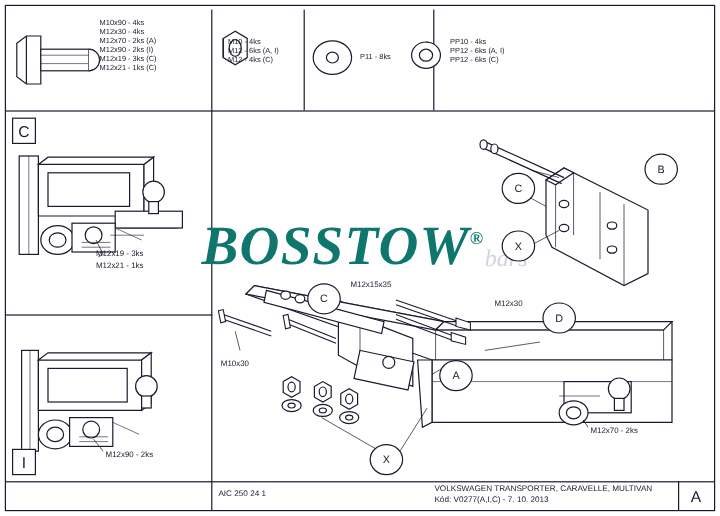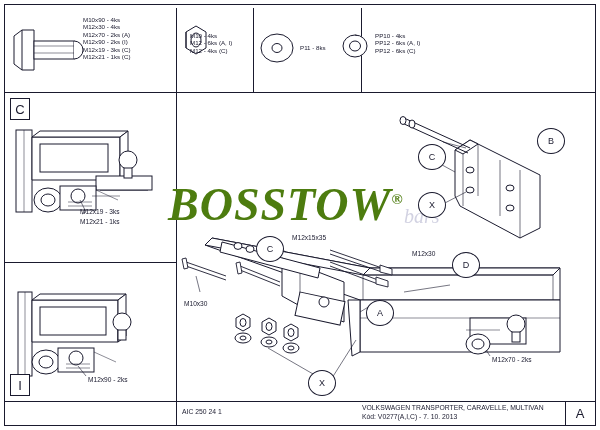--- a/index.html
+++ b/index.html
@@ -9,21 +9,21 @@
   .hline{position:absolute;background:#1a1a2e;}
   .vline{position:absolute;background:#1a1a2e;}
   .lbl{position:absolute;font-size:6.2px;color:#1a1a2e;line-height:7.4px;white-space:pre;}
   .lbl-b{position:absolute;font-size:6.6px;color:#1a1a2e;line-height:8.4px;white-space:pre;}
   .cellletter{position:absolute;border:1.2px solid #1a1a2e;box-sizing:border-box;
       display:flex;align-items:center;justify-content:center;font-size:13px;color:#1a1a2e;background:#fff;}
   .circ{position:absolute;border:1px solid #1a1a2e;border-radius:50%;background:#fff;
       display:flex;align-items:center;justify-content:center;font-size:9px;color:#1a1a2e;}
   .wm{position:absolute;left:168px;top:178px;width:300px;height:60px;
       font-family:"Liberation Serif",serif;font-size:46px;font-style:italic;font-weight:bold;
-      color:#4d7c0f;letter-spacing:1px;pointer-events:none;}
+      color:#0f766e;letter-spacing:1px;pointer-events:none;}
   .wm small{font-size:15px;vertical-align:super;}
   .wmb{position:absolute;left:404px;top:205px;font-family:"Liberation Serif",serif;
       font-size:20px;font-style:italic;color:#d2d2e2;}
   svg{position:absolute;left:0;top:0;overflow:visible;}
   .ft{position:absolute;font-size:6.4px;color:#1a1a2e;line-height:8.6px;white-space:pre;}
 </style>
 </head>
 <body>
 
 <div id="sheet">

